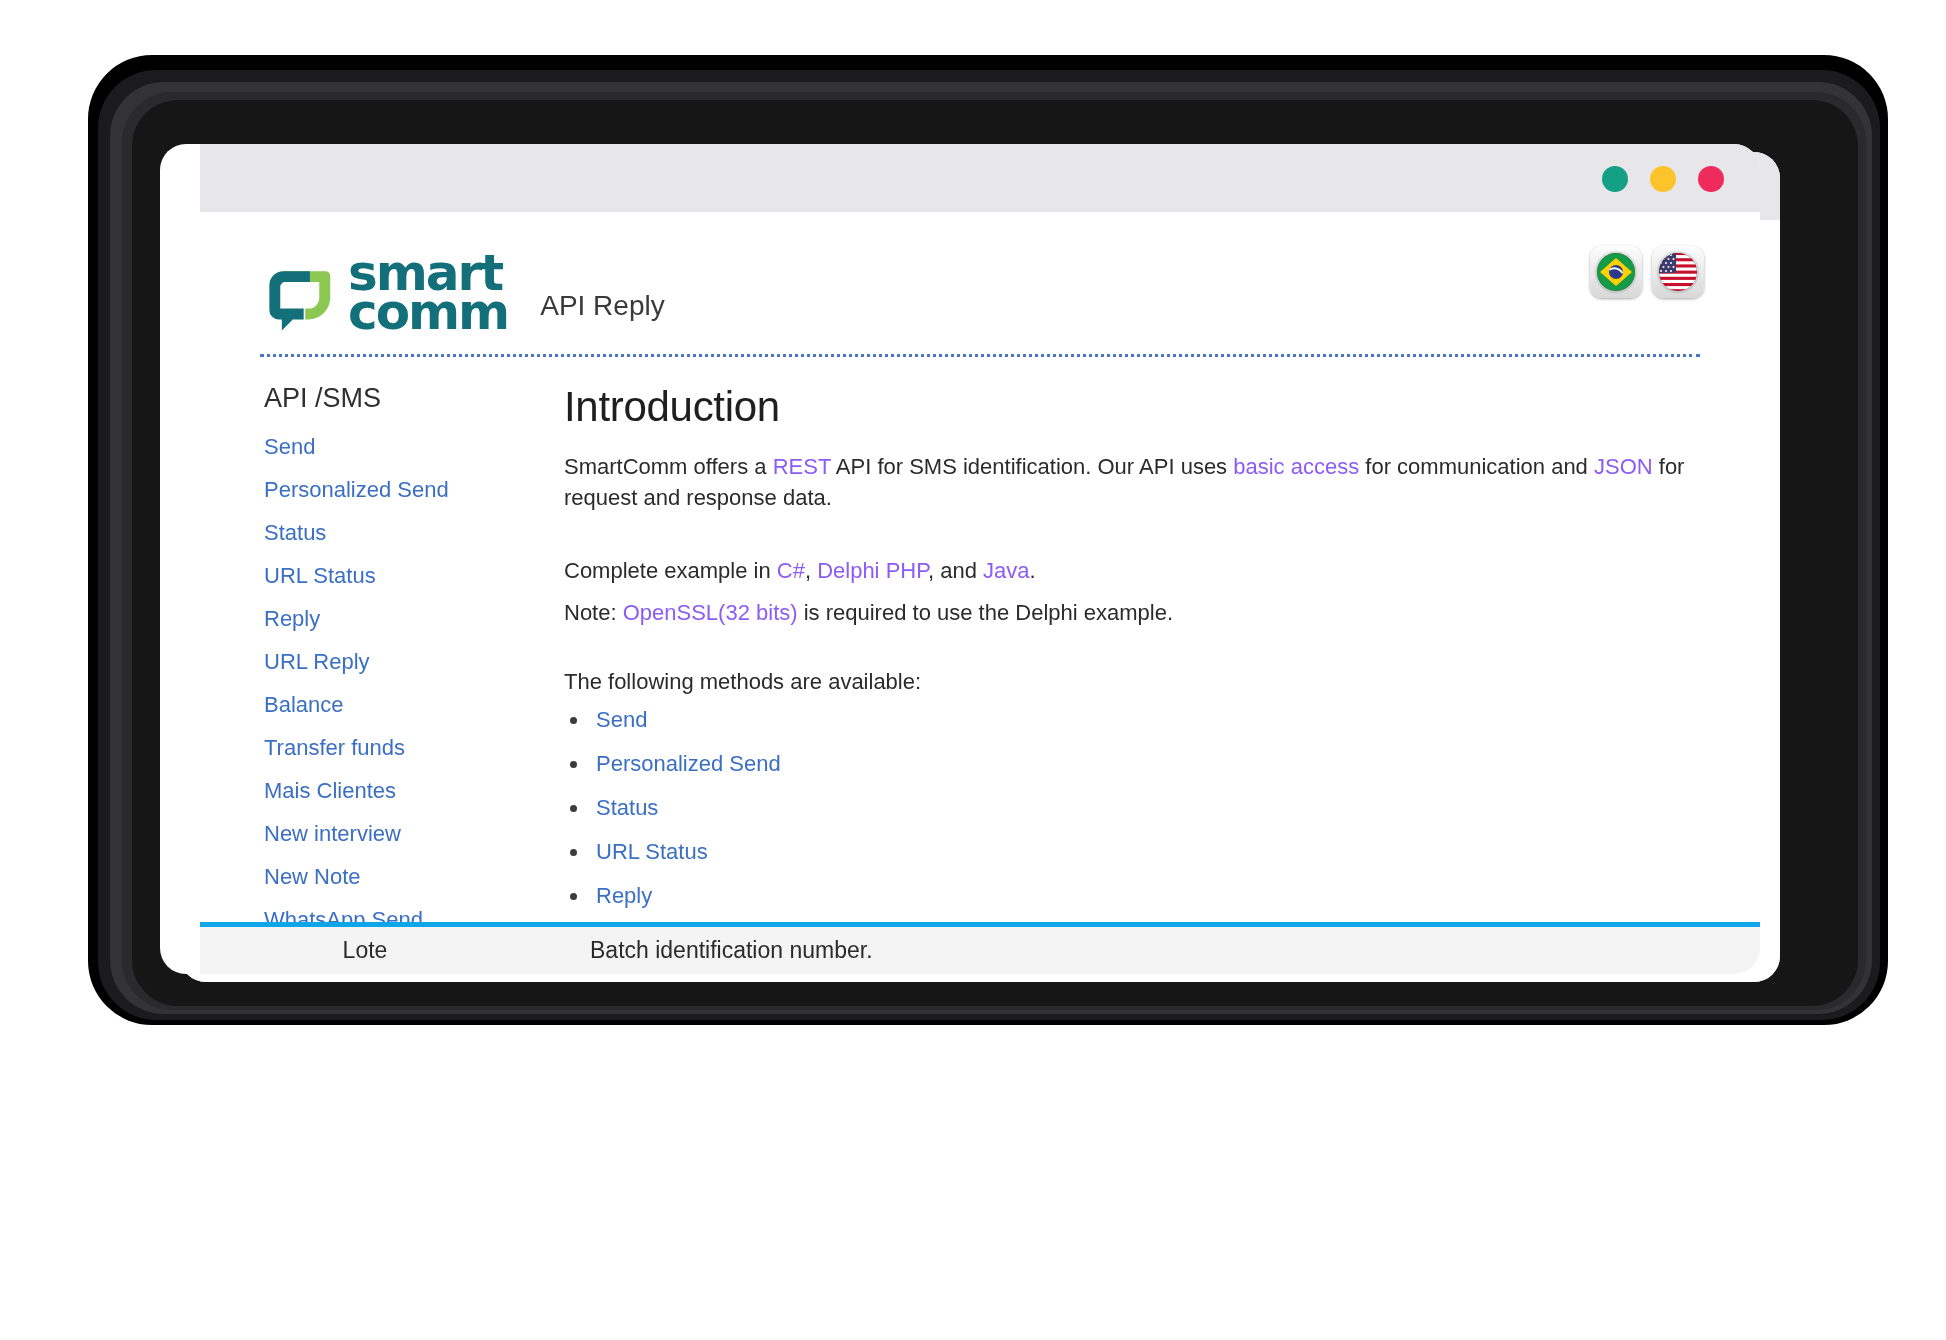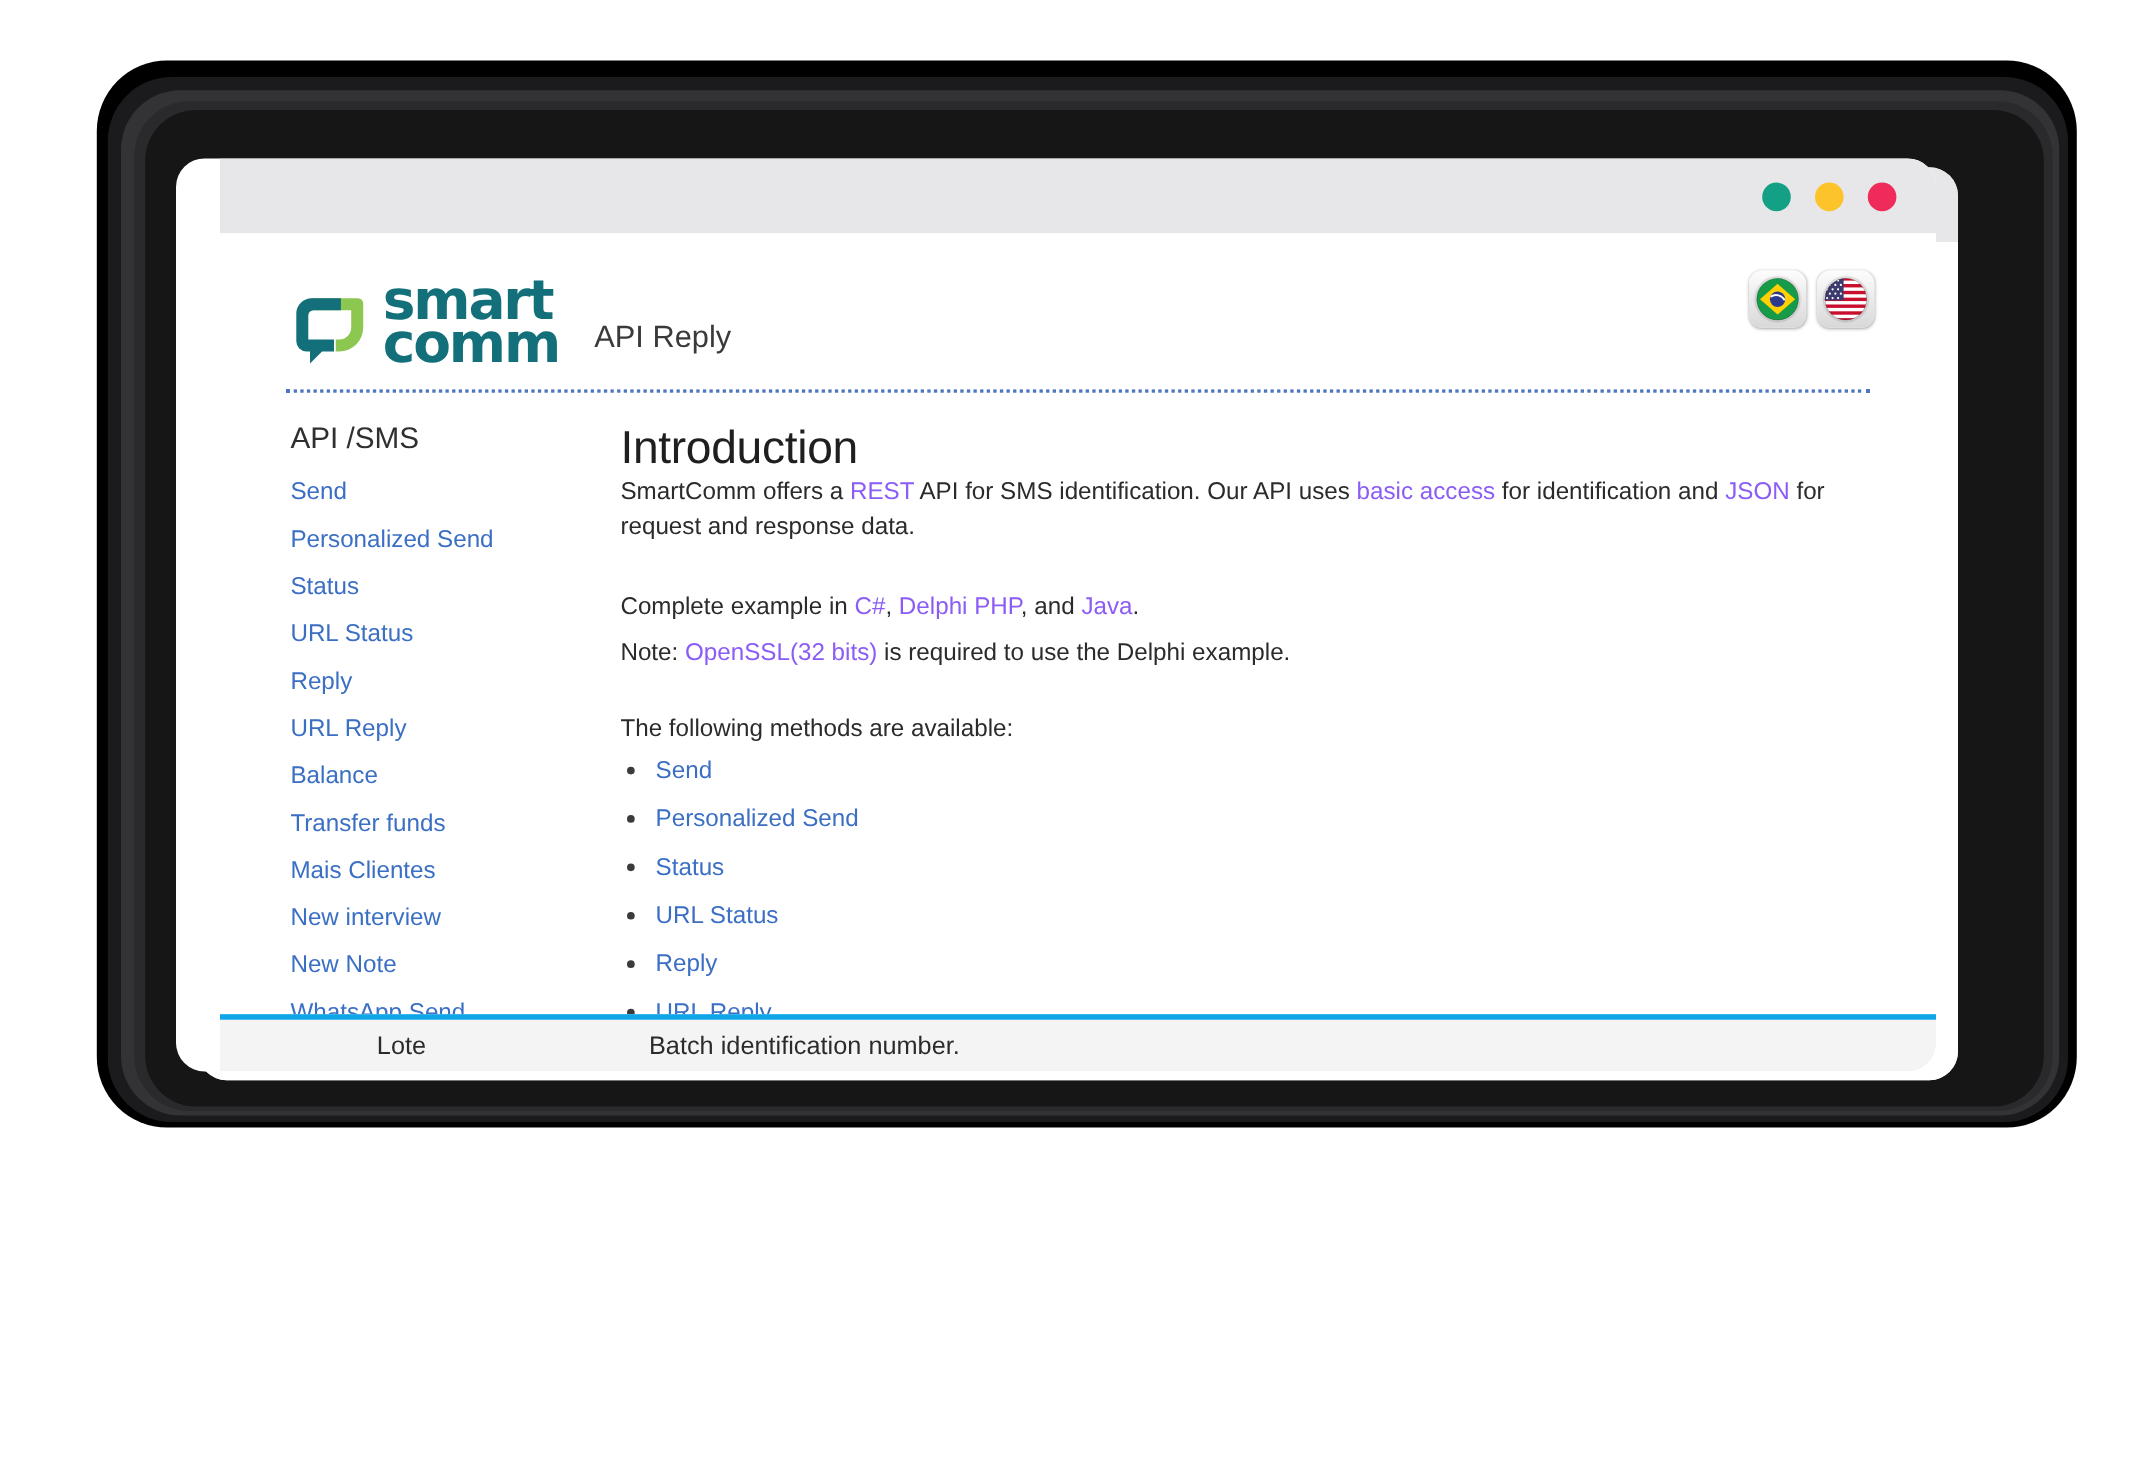--- a/index.html
+++ b/index.html
@@ -184,20 +184,21 @@
     text-decoration: none;
     margin-bottom: 21px;
     line-height: 1;
   }
 
   .main { flex: 1; padding-left: 4px; }
   .main h1 {
     font-size: 42px;
     font-weight: 400;
     color: #1f1f1f;
+    margin-bottom: 20px;
     letter-spacing: -0.3px;
   }
   .main p {
     font-size: 22px;
     color: #2b2b2b;
     line-height: 1.42;
     margin-bottom: 10px;
   }
   .main a { color: #8b5cf6; text-decoration: none; }
   .spacer-lg { height: 32px; }
@@ -348,21 +349,21 @@
           <a href="#">Mais Clientes</a>
           <a href="#">New interview</a>
           <a href="#">New Note</a>
           <a href="#">WhatsApp Send</a>
         </nav>
 
         <section class="main">
           <h1>Introduction</h1>
 
           <p>
-            <span>SmartComm offers a </span><a href="#">REST</a><span> API for SMS identification. Our API uses </span><a href="#">basic access</a><span> for identification and </span><a href="#">JSON</a><span> for request and response data.</span>
+            <span>SmartComm offers a </span><a href="#">REST</a><span> API for SMS identification. Our API uses </span><a href="#">basic access</a><span> for communication and </span><a href="#">JSON</a><span> for request and response data.</span>
           </p>
 
           <div class="spacer-lg"></div>
 
           <p>
             <span>Complete example in </span><a href="#">C#</a><span>, </span><a href="#">Delphi</a><span> </span><a href="#">PHP</a><span>, and </span><a href="#">Java</a><span>.</span>
           </p>
 
           <p>
             <span>Note: </span><a href="#">OpenSSL(32 bits)</a><span> is required to use the Delphi example.</span>

